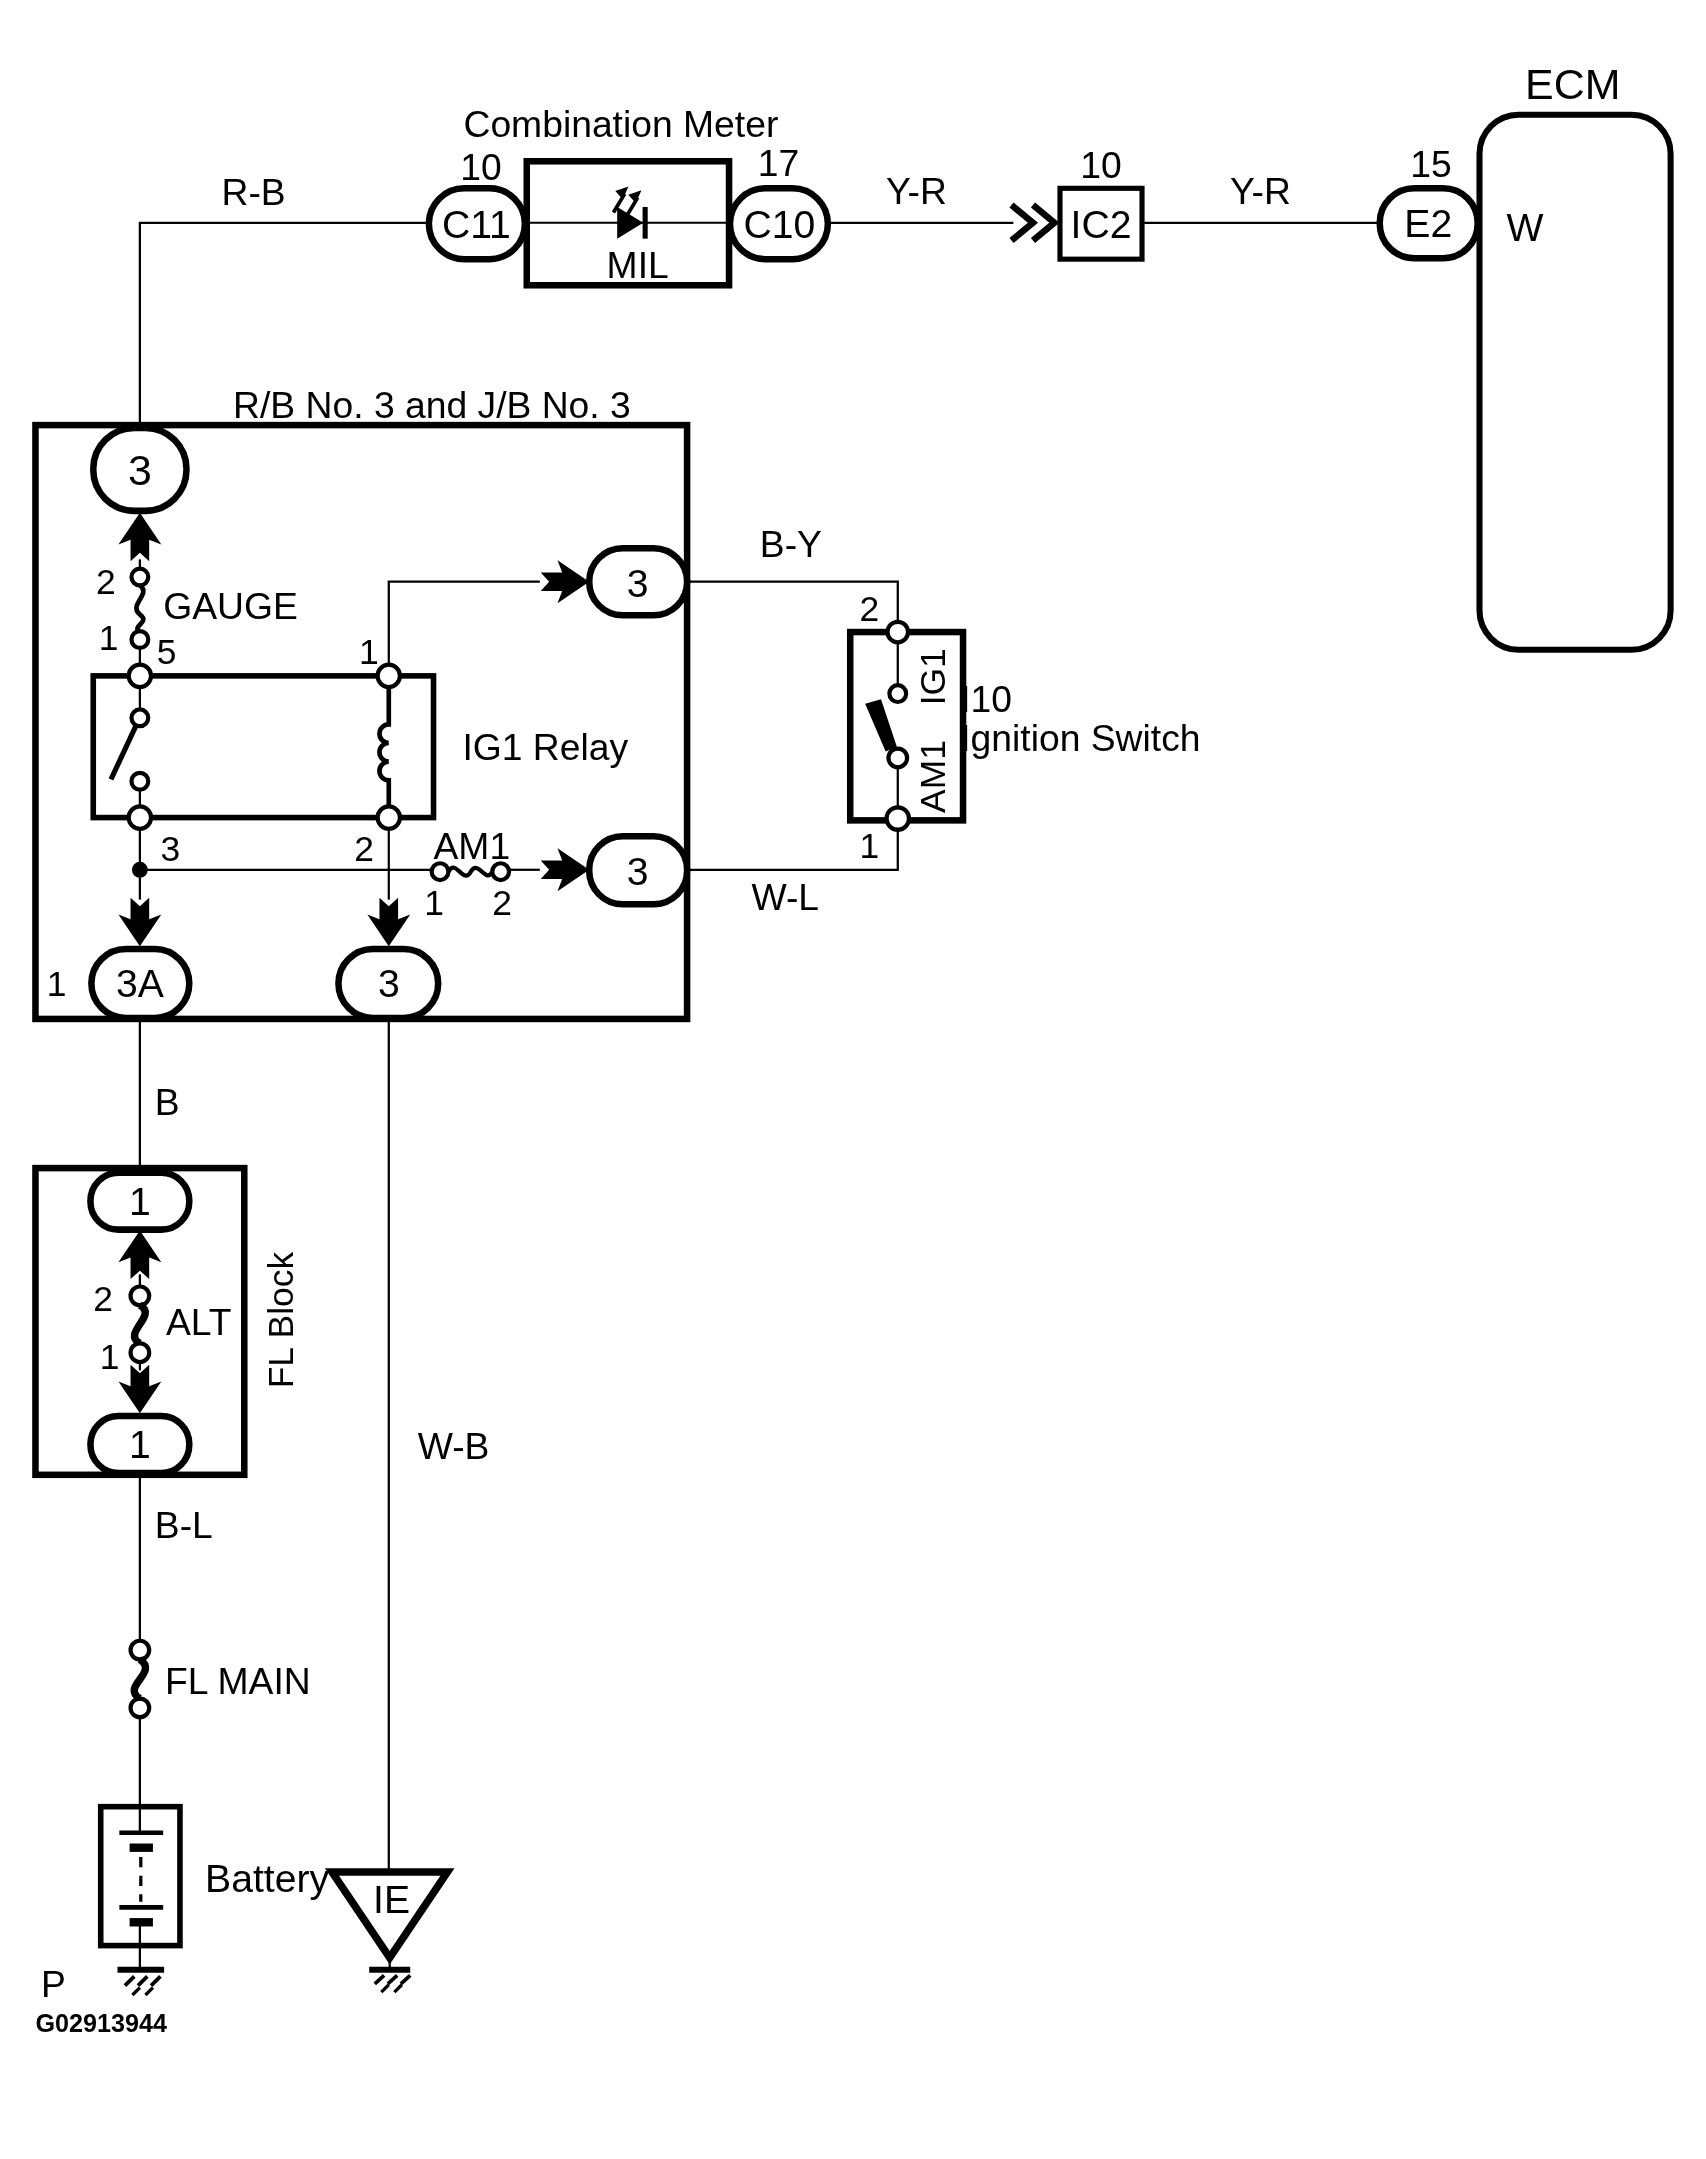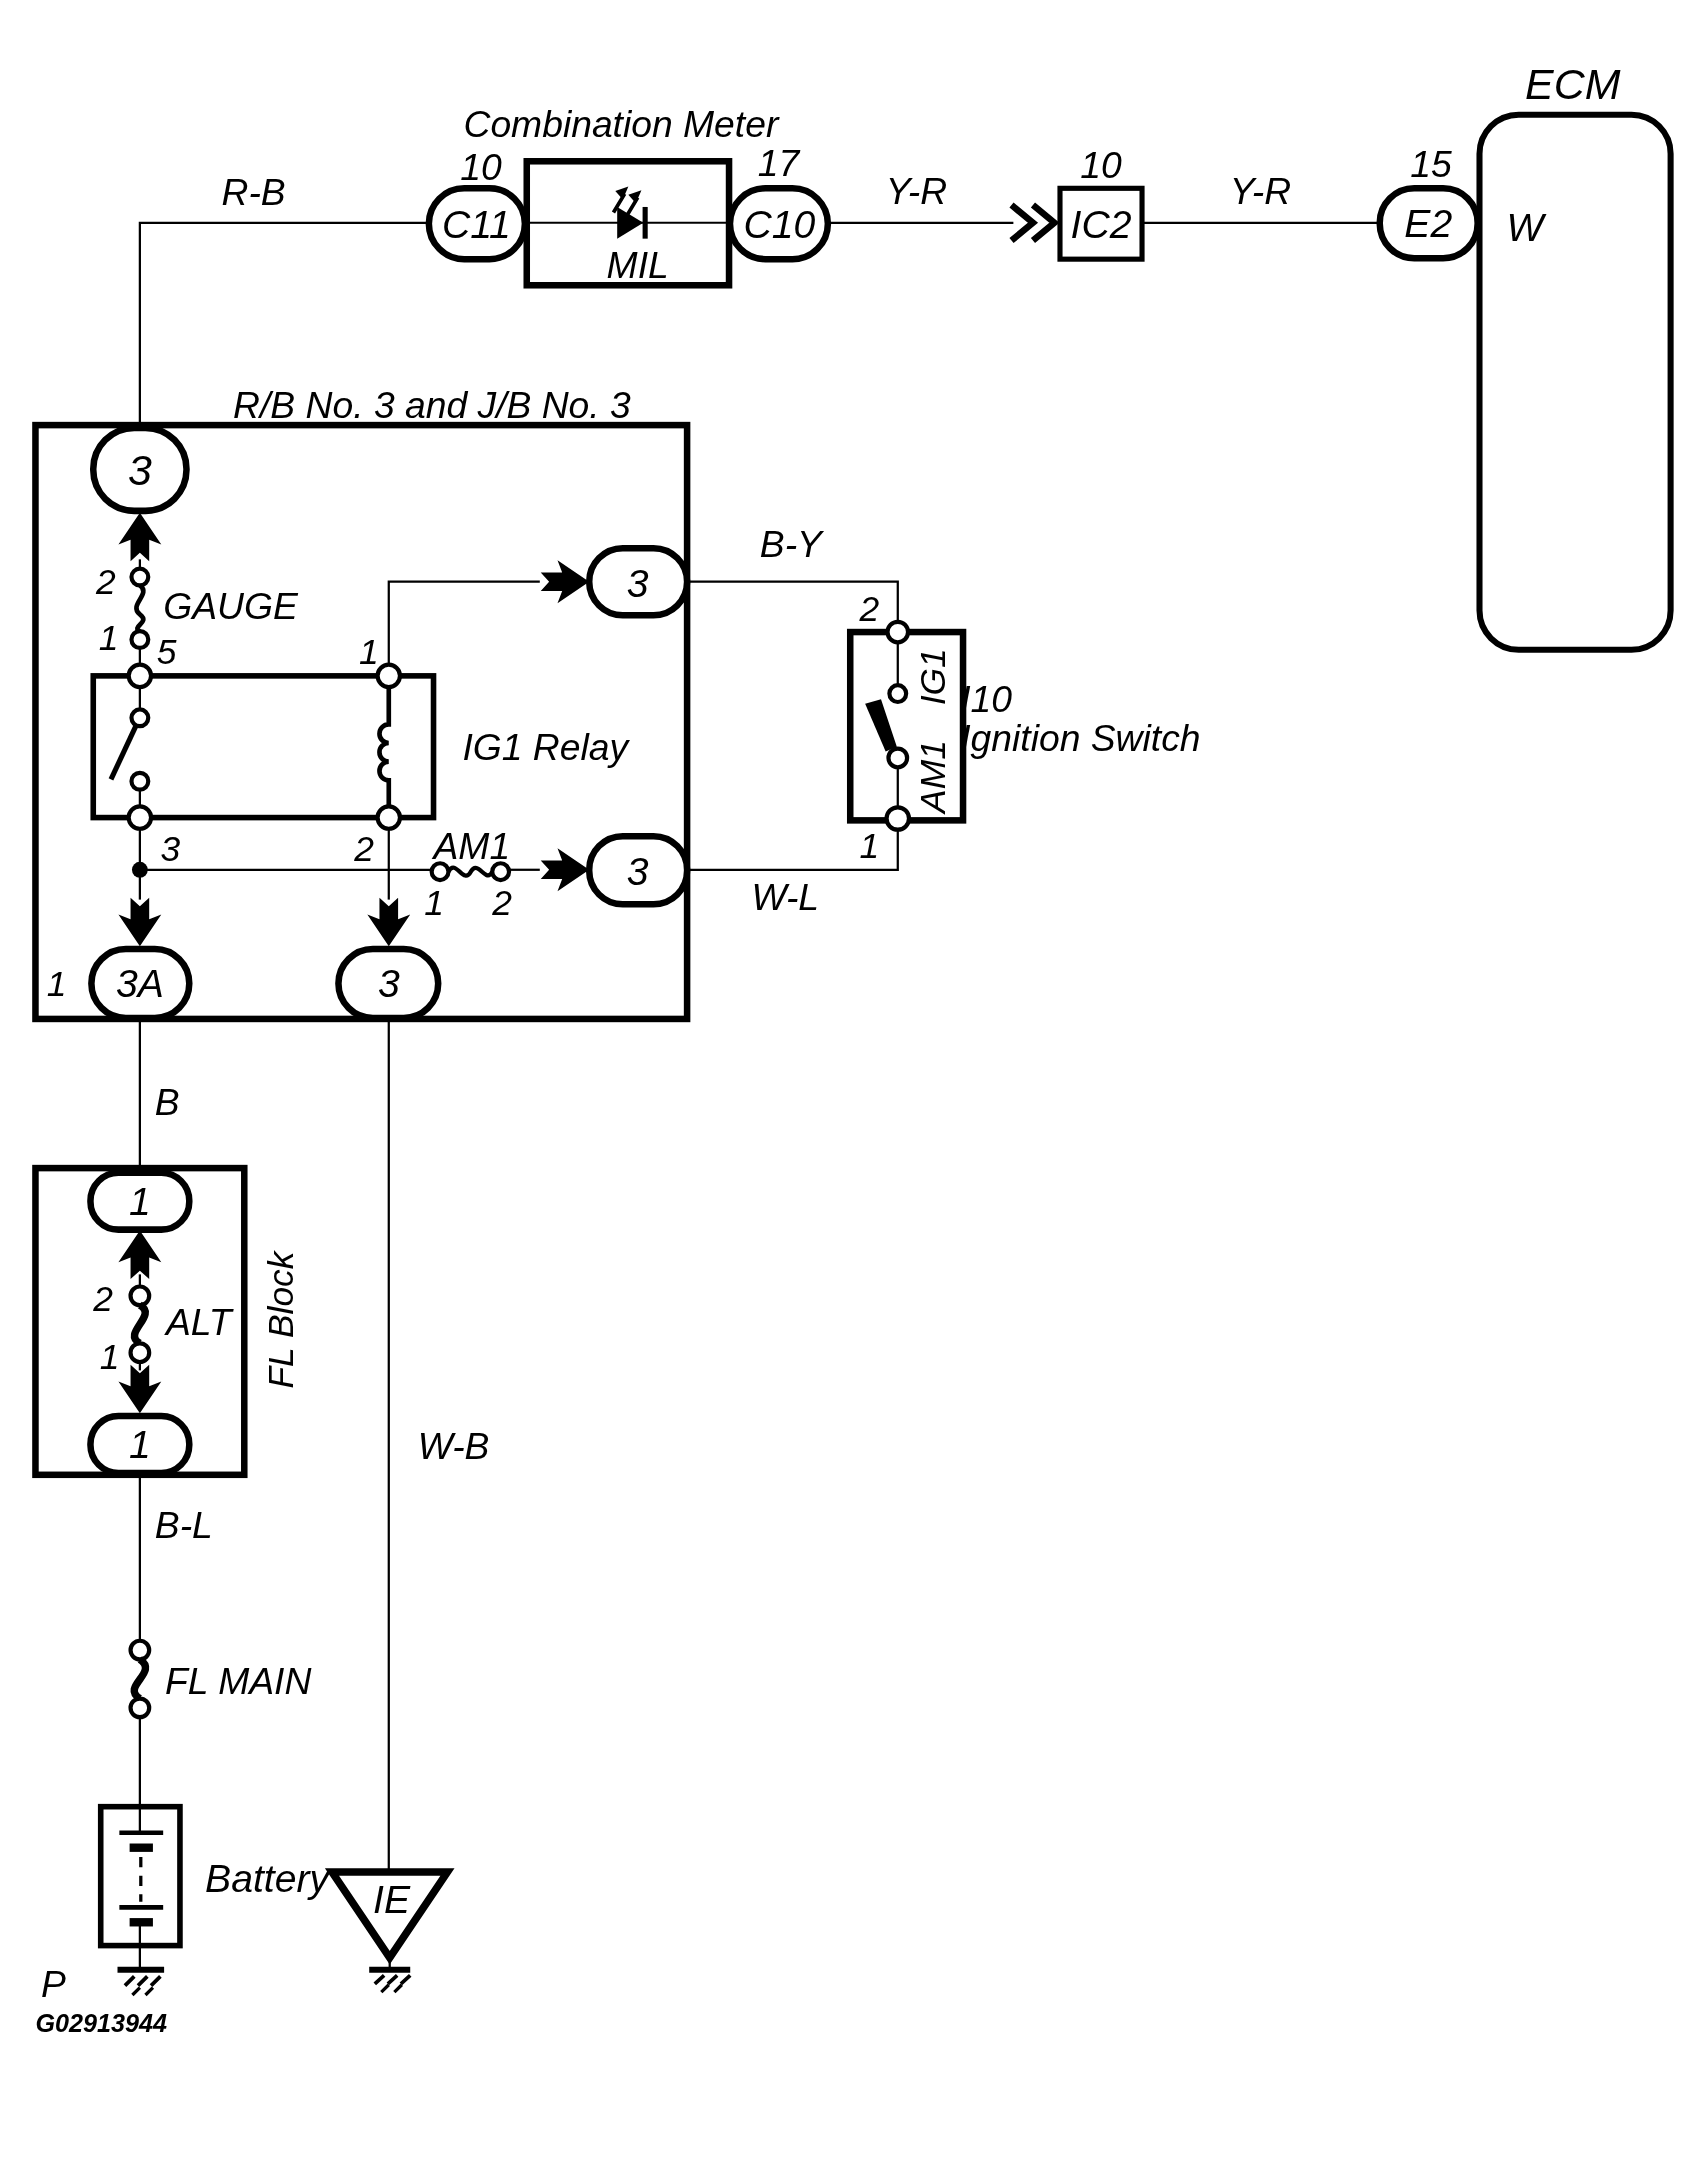--- a/index.html
+++ b/index.html
@@ -1,16 +1,16 @@
 <!DOCTYPE html>
 <html style="font-size:15px"><head>
 <meta charset="utf-8">
 <style>
   html,body{margin:0;padding:0;background:#fff;}
-  .page{width:1707px;height:2160px;position:relative;background:#fff;font-style:italic;}
+  .page{width:1707px;height:2160px;position:relative;background:#fff;}
   svg{display:block}
   text{font-family:"Liberation Sans","DejaVu Sans",sans-serif;fill:#000;}
   .t38{font-size:38px}
   .t40{font-size:40px}
   .t42{font-size:42px}
   .t46{font-size:46px}
   .t27b{font-size:27px;font-weight:bold}
   .mid{text-anchor:middle}
   .wire{stroke:#000;stroke-width:2.4;fill:none}
   .thin{stroke:#000;stroke-width:2;fill:none}

